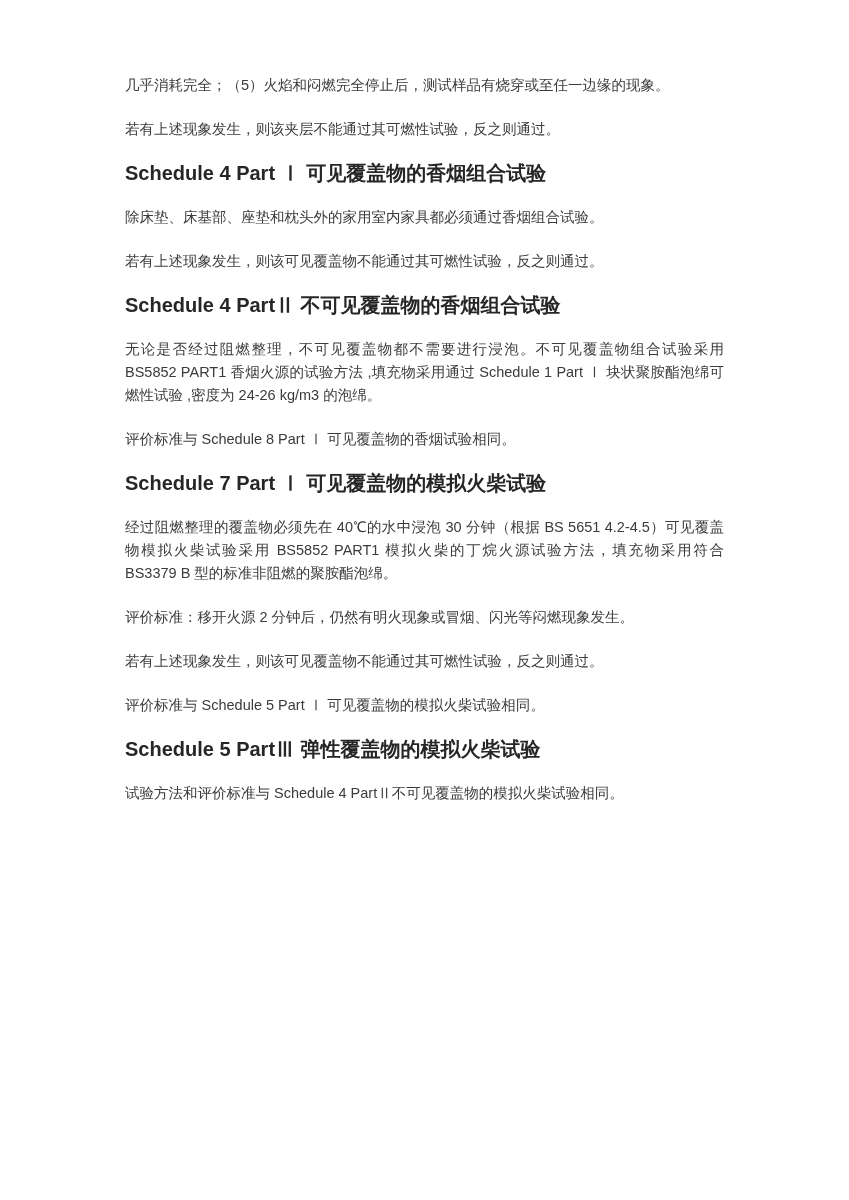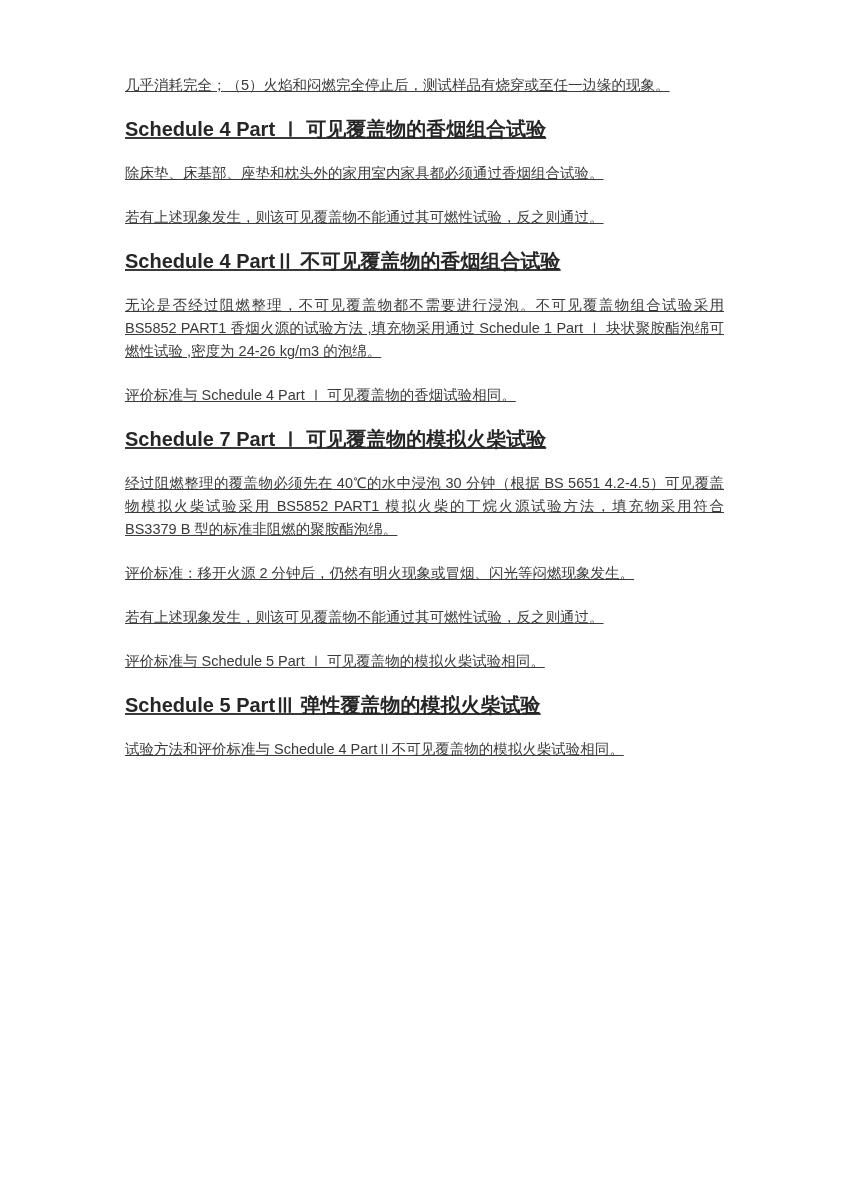--- a/index.html
+++ b/index.html
@@ -16,47 +16,47 @@
     font-family: "Liberation Sans", sans-serif;
   }
   .content {
     position: absolute;
     left: 125px;
     top: 74px;
     width: 599px;
     color: #3b3b3b;
     font-size: 14.5px;
     line-height: 23px;
-    text-decoration: underline;
   }
   .para {
     margin: 0 0 21px 0;
     text-align: justify;
     font-weight: normal;
   }
   .heading {
     margin: 0 0 21px 0;
     font-weight: bold;
     color: #262626;
     font-size: 20px;
     line-height: 23px;
   }
 </style>
 </head>
 <body>
 
 <div class="page">
   <div class="content">
     <p class="para">几乎消耗完全；（5）火焰和闷燃完全停止后，测试样品有烧穿或至任一边缘的现象。</p>
+    <p class="para">若有上述现象发生，则该夹层不能通过其可燃性试验，反之则通过。</p>
     <h3 class="heading">Schedule 4 Part Ⅰ 可见覆盖物的香烟组合试验</h3>
     <p class="para">除床垫、床基部、座垫和枕头外的家用室内家具都必须通过香烟组合试验。</p>
     <p class="para">若有上述现象发生，则该可见覆盖物不能通过其可燃性试验，反之则通过。</p>
     <h3 class="heading">Schedule 4 PartⅡ 不可见覆盖物的香烟组合试验</h3>
     <p class="para">无论是否经过阻燃整理，不可见覆盖物都不需要进行浸泡。不可见覆盖物组合试验采用 BS5852 PART1 香烟火源的试验方法 ,填充物采用通过 Schedule 1 Part Ⅰ 块状聚胺酯泡绵可燃性试验 ,密度为 24-26 kg/m3 的泡绵。</p>
-    <p class="para">评价标准与 Schedule 4 Part Ⅰ 可见覆盖物的香烟试验相同。</p>
+    <p class="para">评价标准与 Schedule 8 Part Ⅰ 可见覆盖物的香烟试验相同。</p>
     <h3 class="heading">Schedule 7 Part Ⅰ 可见覆盖物的模拟火柴试验</h3>
     <p class="para">经过阻燃整理的覆盖物必须先在 40℃的水中浸泡 30 分钟（根据 BS 5651 4.2-4.5）可见覆盖物模拟火柴试验采用 BS5852 PART1 模拟火柴的丁烷火源试验方法，填充物采用符合 BS3379 B 型的标准非阻燃的聚胺酯泡绵。</p>
     <p class="para">评价标准：移开火源 2 分钟后，仍然有明火现象或冒烟、闪光等闷燃现象发生。</p>
     <p class="para">若有上述现象发生，则该可见覆盖物不能通过其可燃性试验，反之则通过。</p>
     <p class="para">评价标准与 Schedule 5 Part Ⅰ 可见覆盖物的模拟火柴试验相同。</p>
     <h3 class="heading">Schedule 5 PartⅢ 弹性覆盖物的模拟火柴试验</h3>
     <p class="para">试验方法和评价标准与 Schedule 4 PartⅡ不可见覆盖物的模拟火柴试验相同。</p>
   </div>
 </div>
 

